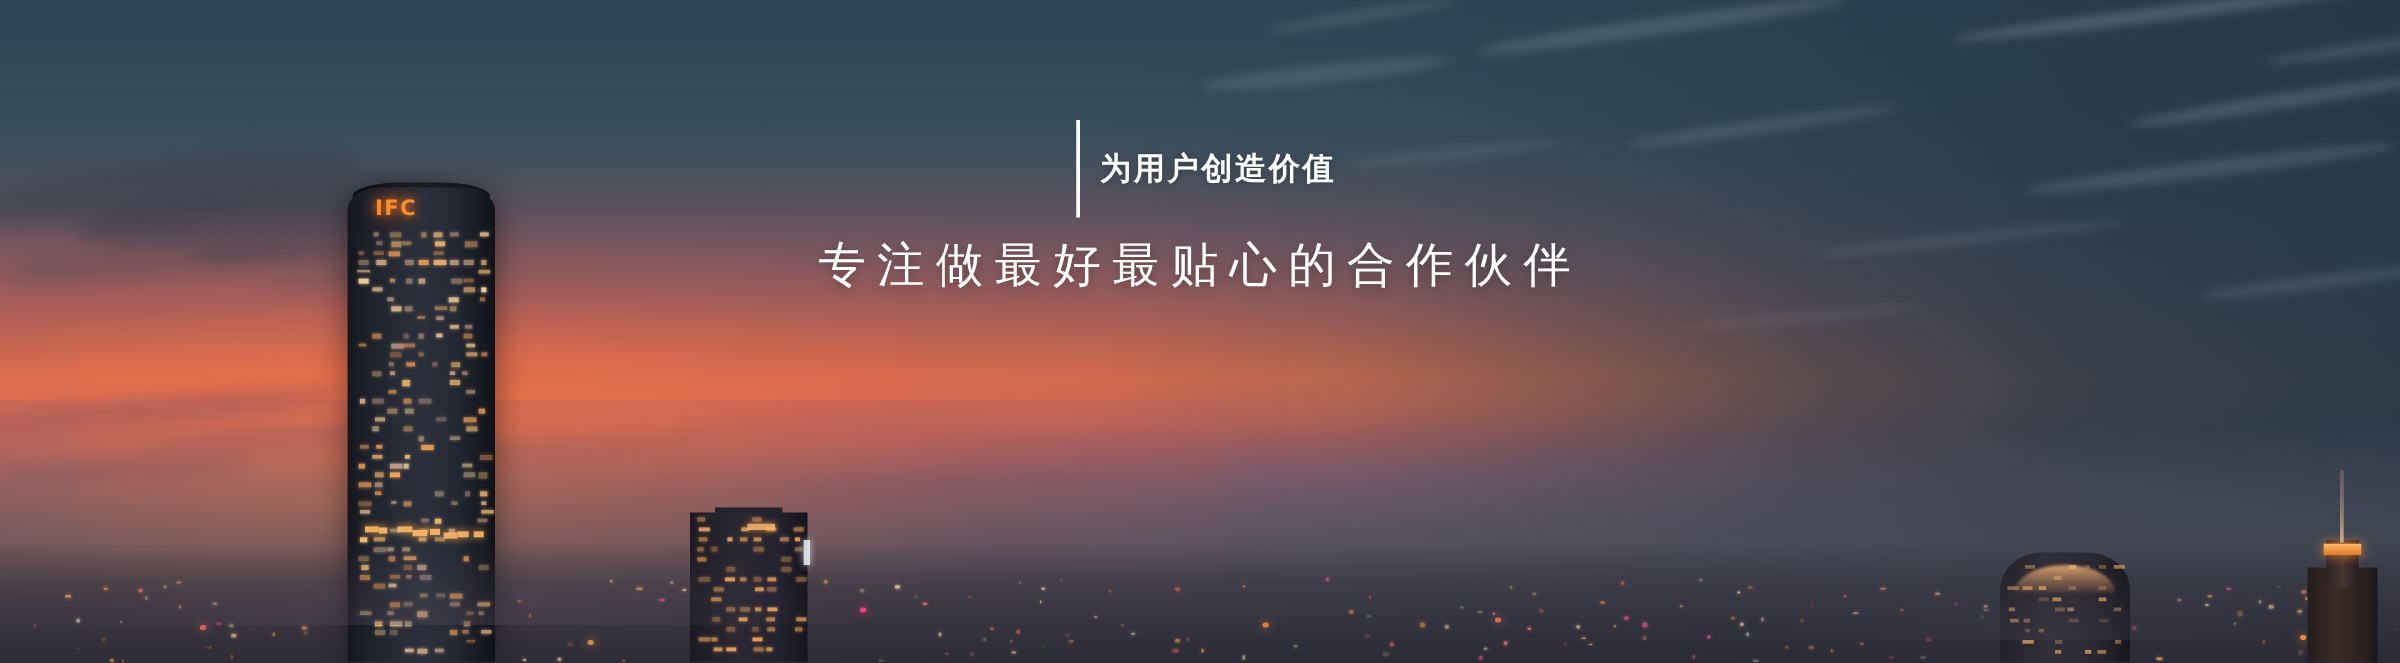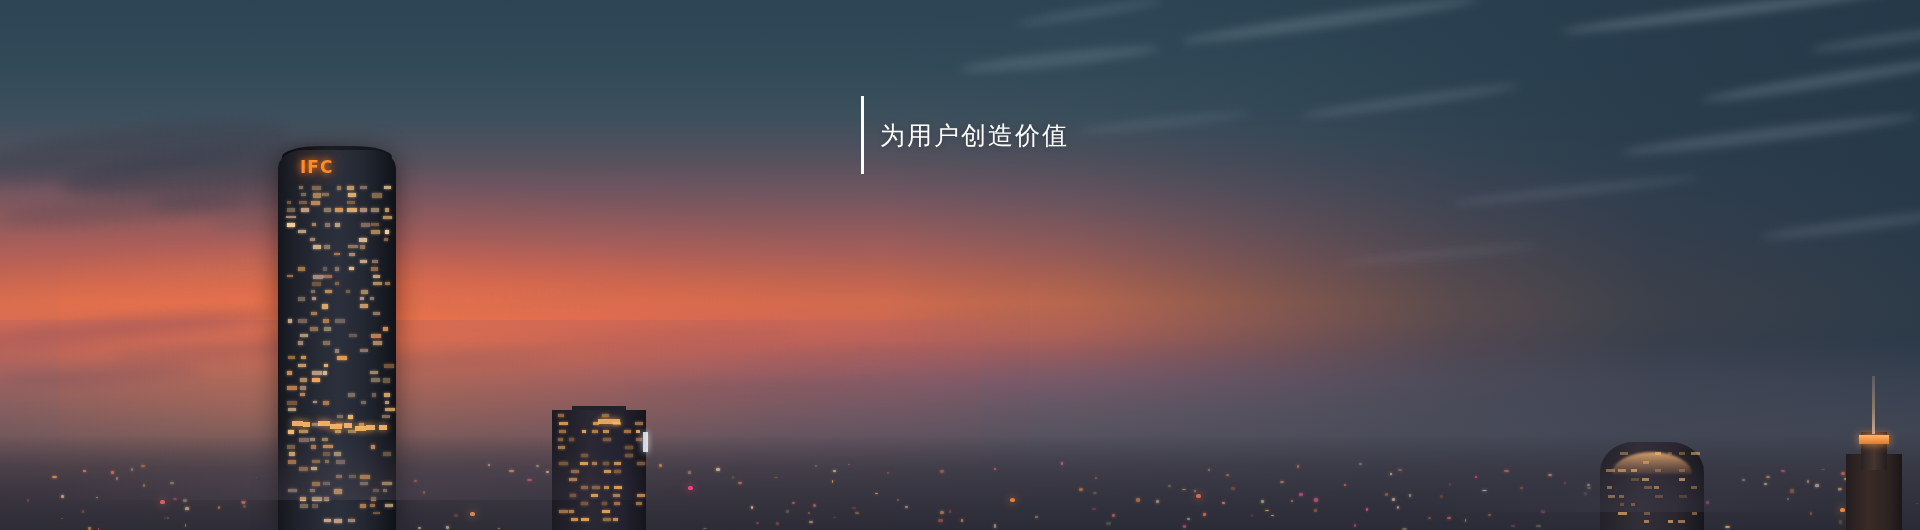--- a/index.html
+++ b/index.html
@@ -246,21 +246,21 @@
     background: #ffffff;
     margin: 0 16px 0 10px;
     flex: 0 0 auto;
   }
   .subcol {
     text-align: left;
     color: #ffffff;
     font-size: 25px;
     line-height: 1.62;
     letter-spacing: 2px;
-    font-weight: 400;
+    font-weight: 700;
     text-shadow: 0 1px 6px rgba(0,0,0,0.25);
   }
   .tagline-en {
     margin-top: 22px;
     font-size: 19px;
     letter-spacing: 3.4px;
     color: #f2eceb;
     font-weight: 600;
     font-family: "Liberation Sans", "DejaVu Sans", sans-serif;
     text-shadow: 0 1px 6px rgba(0,0,0,0.30);
@@ -778,17 +778,18 @@
     <div class="headline-row">
 
       <div class="headline-divider"></div>
 
       <div class="subcol">
         <div>为用户创造价值</div>
       </div>
     </div>
 
 
+    <div class="tagline-cn">专注做最好最贴心的合作伙伴</div>
   </div>
 
 <div class="" style="position: absolute; left: 1420px; top: 452px; width: 430px; height: 60px; background: radial-gradient(at 50% 100%, rgba(58, 56, 70, 0.55), rgba(58, 56, 70, 0) 70%);"></div>
     <div class="" style="position: absolute; left: 60px; top: 430px; width: 620px; height: 70px; background: radial-gradient(at 50% 100%, rgba(86, 76, 92, 0.38), rgba(86, 76, 92, 0) 72%);"></div>
   </div>
 
 </body></html>

